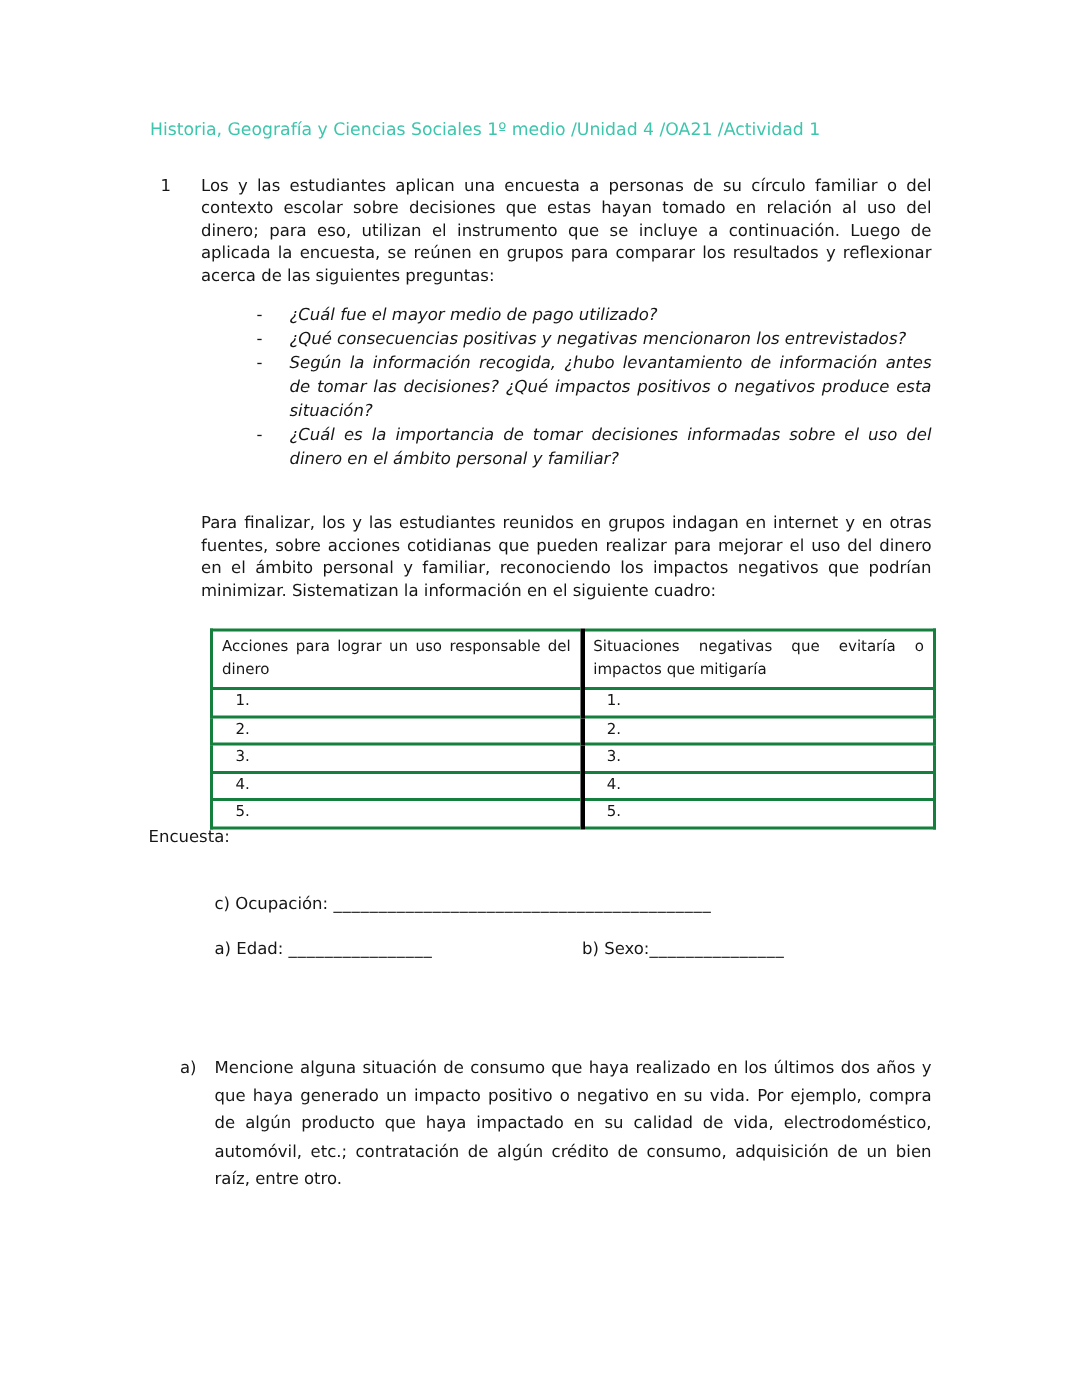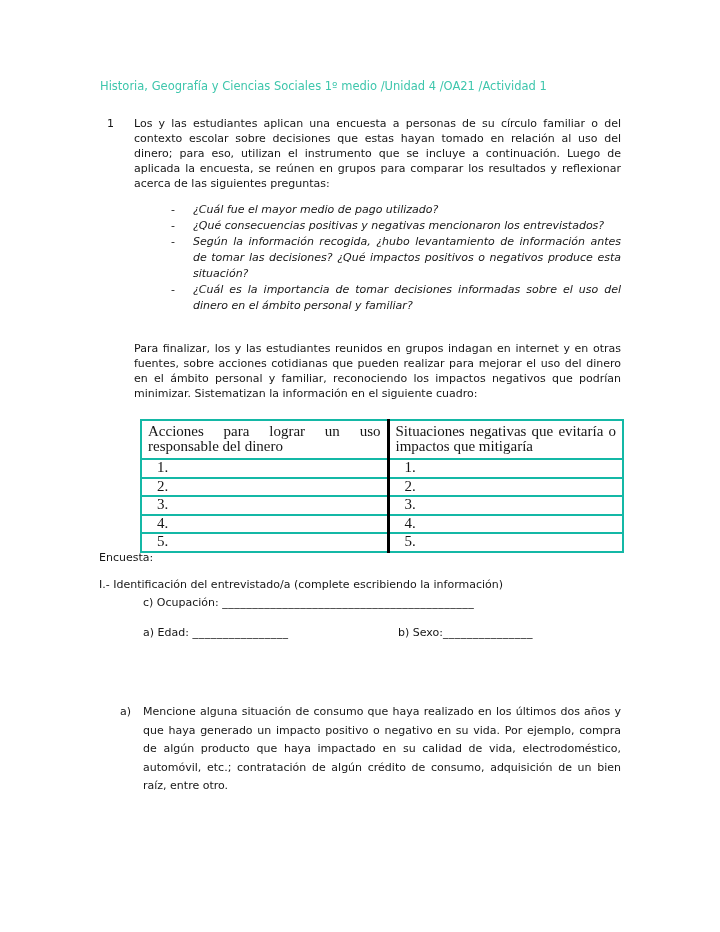--- a/index.html
+++ b/index.html
@@ -23,29 +23,29 @@
   .bullet-list { left:171px; top:202px; width:450px; }
   .bullet-item { display:flex; }
   .bullet-dash { width:22px; flex:none; line-height:16px; }
   .bullet-text { flex:1; text-align:justify; line-height:16px;font-style:italic; }
 
   .closing-par { left:134px; top:341px; width:487px; text-align:justify; line-height:15px; }
 
   table.cuadro { left:140px; top:419px; width:482px; border-collapse:collapse; table-layout:fixed; }
   .cuadro col.c1 { width:247px; }
   .cuadro col.c2 { width:235px; }
-  .cuadro th, .cuadro td { border:2px solid #14b8a6; font-weight:normal; font-size:15px;font-family:Liberation Serif, serif; }
+  .cuadro th, .cuadro td { border:2px solid #15803d; font-weight:normal; font-size:10px; }
   .cuadro th { text-align:justify; padding:3px 6px 4px; line-height:15px; vertical-align:top; }
   .cuadro td { padding:1px 4px 2px 15px; line-height:13.5px; }
   .cuadro th.first, .cuadro td.first { border-right:3px solid #000; }
 
   .encuesta-label { left:99px; top:551px; }
   .sec1-heading { left:99px; top:578px; width:520px; }
   .fields-ab { left:143px; top:595px; width:478px; height:16px;margin-top:31px; }
-  .field-b { position:absolute; left:255px; top:0; white-space:nowrap; }
+  .field-b { position:absolute; left:245px; top:0; white-space:nowrap; }
   .field-a { position:absolute; left:0; top:0; white-space:nowrap; }
   .field-c { left:143px; top:596px; white-space:nowrap; }
 
   .sec2-heading { left:99px; top:674px; width:520px; }
   .item-a { left:120px; top:703px; width:501px; display:flex; }
   .item-a-marker { width:23px; flex:none; line-height:18.5px; }
   .item-a-text { flex:1; text-align:justify; line-height:18.5px; }
 
   .blank { letter-spacing:0.5px; }
 </style>
@@ -110,21 +110,20 @@
     </tr>
     <tr>
       <td class="first">5.</td>
       <td>5.</td>
     </tr>
   </tbody>
     </table>
 
   <div class="abs encuesta-label">Encuesta:</div>
 
-  <div class="abs sec1-heading">I.- Identificación del entrevistado/a (complete escribiendo la información)</div>
 
   <div class="abs fields-ab">
     <span class="field-a"><span>a) Edad: </span><span class="blank">________________</span></span>
     <span class="field-b"><span>b) Sexo:</span><span class="blank">_______________</span></span>
   </div>
 
   <div class="abs field-c"><span>c) Ocupación: </span><span class="blank">__________________________________________</span></div>
 
 
   <div class="abs item-a">

